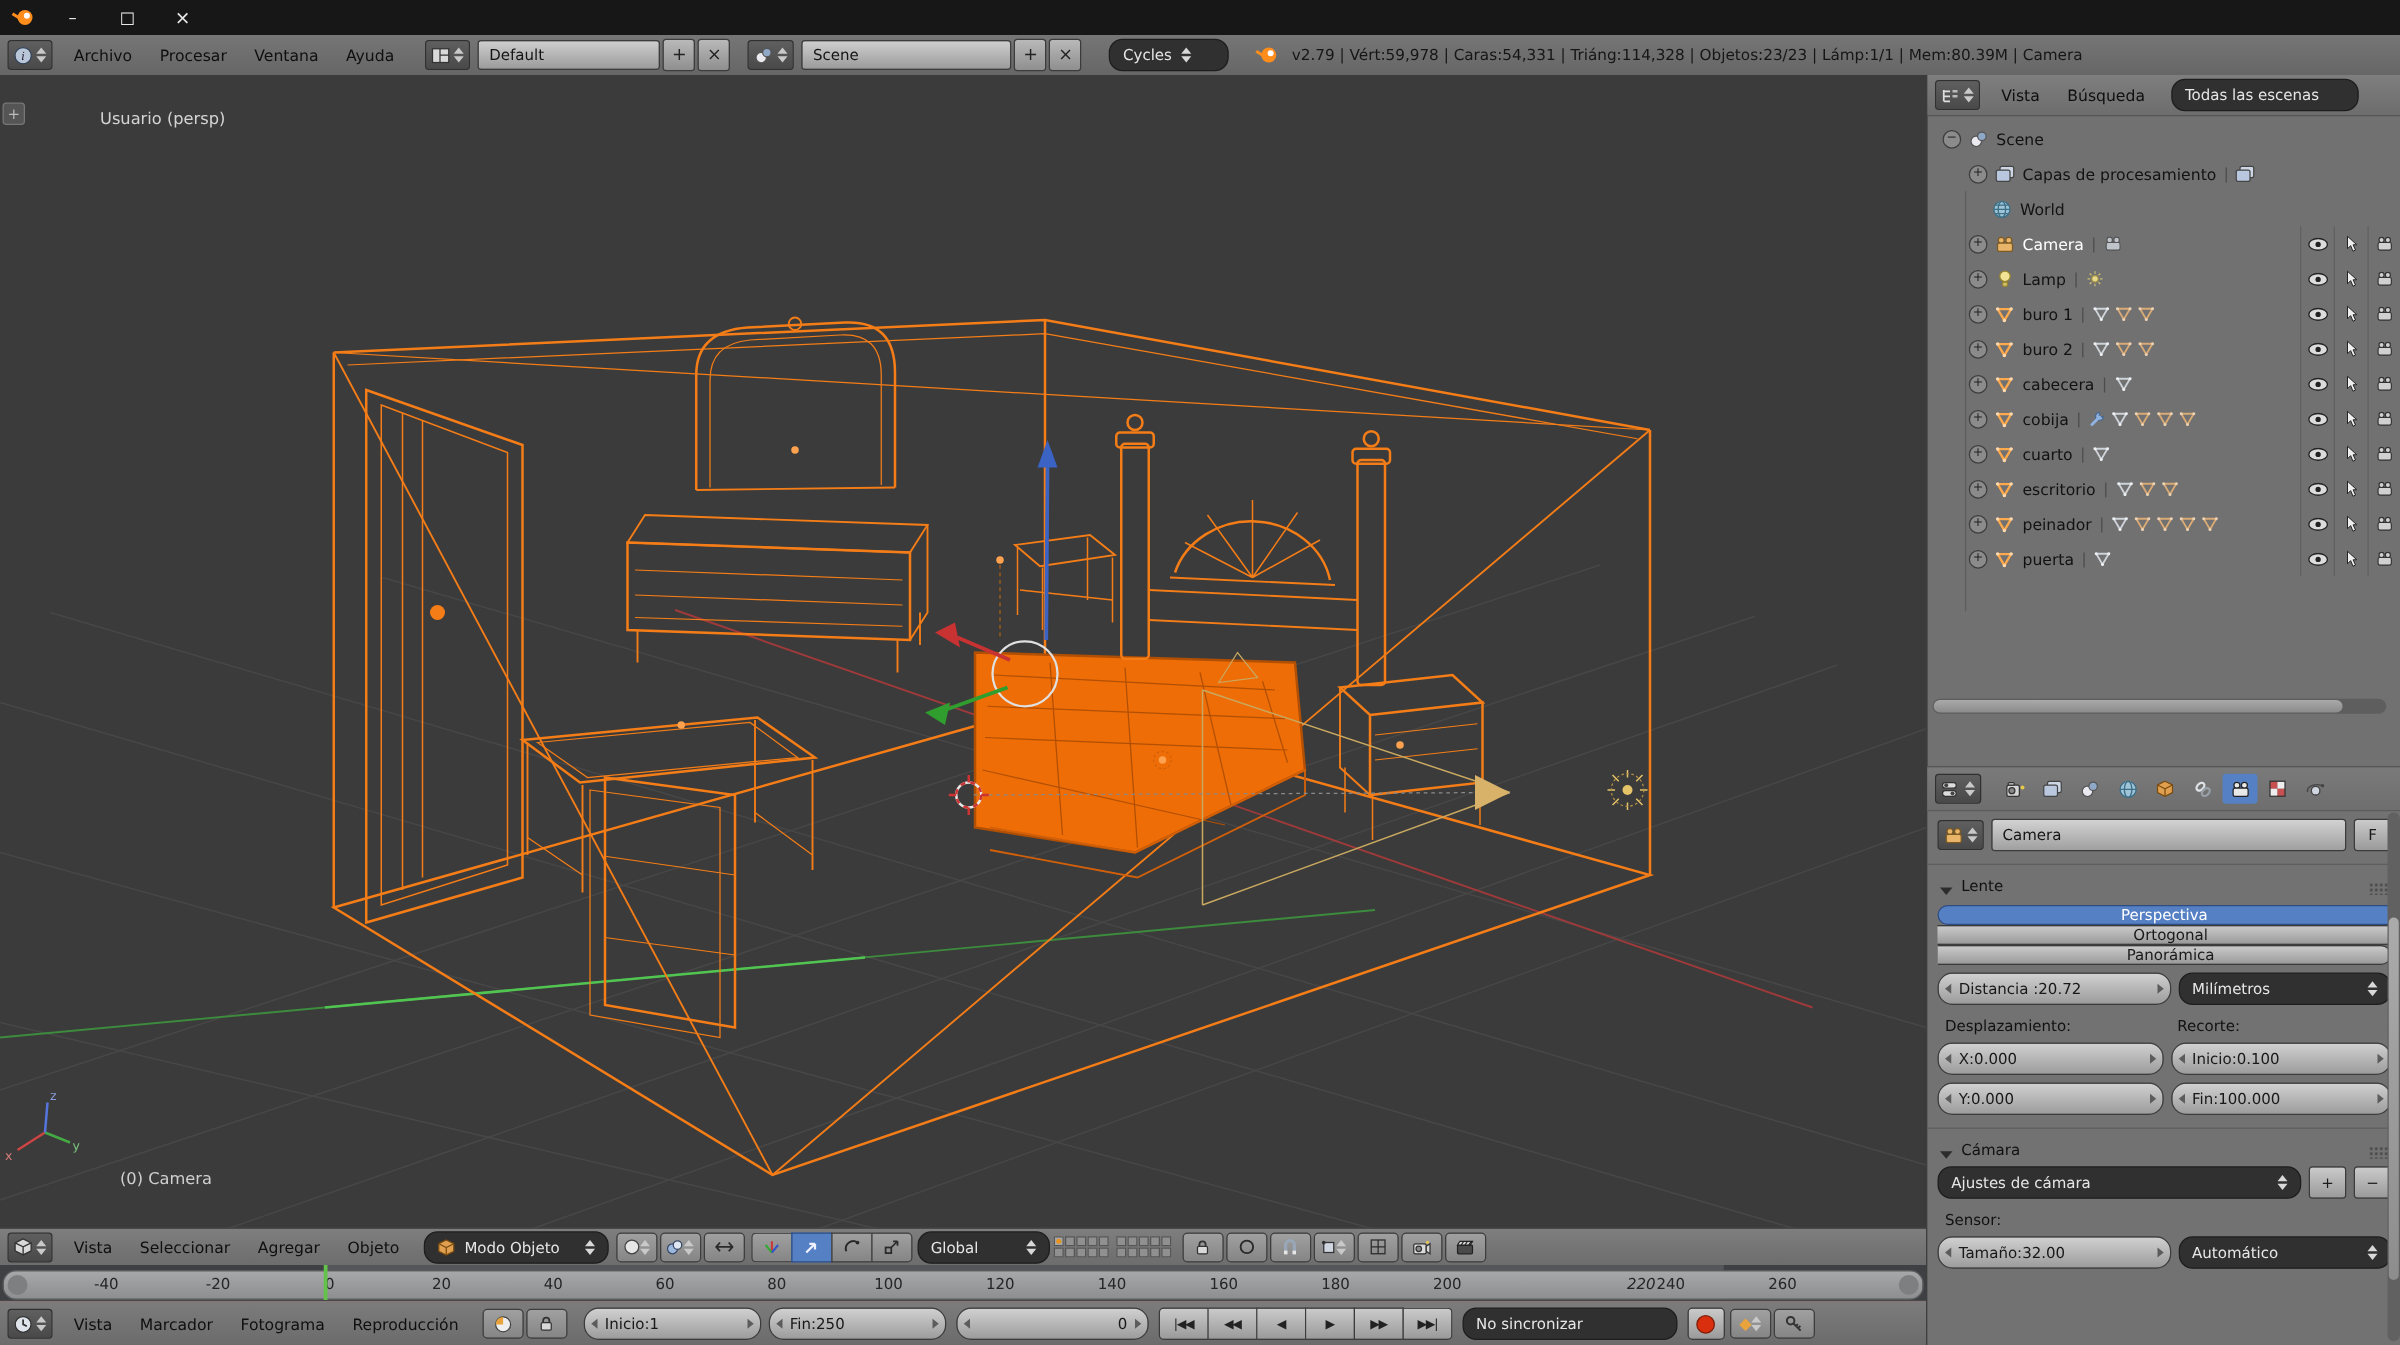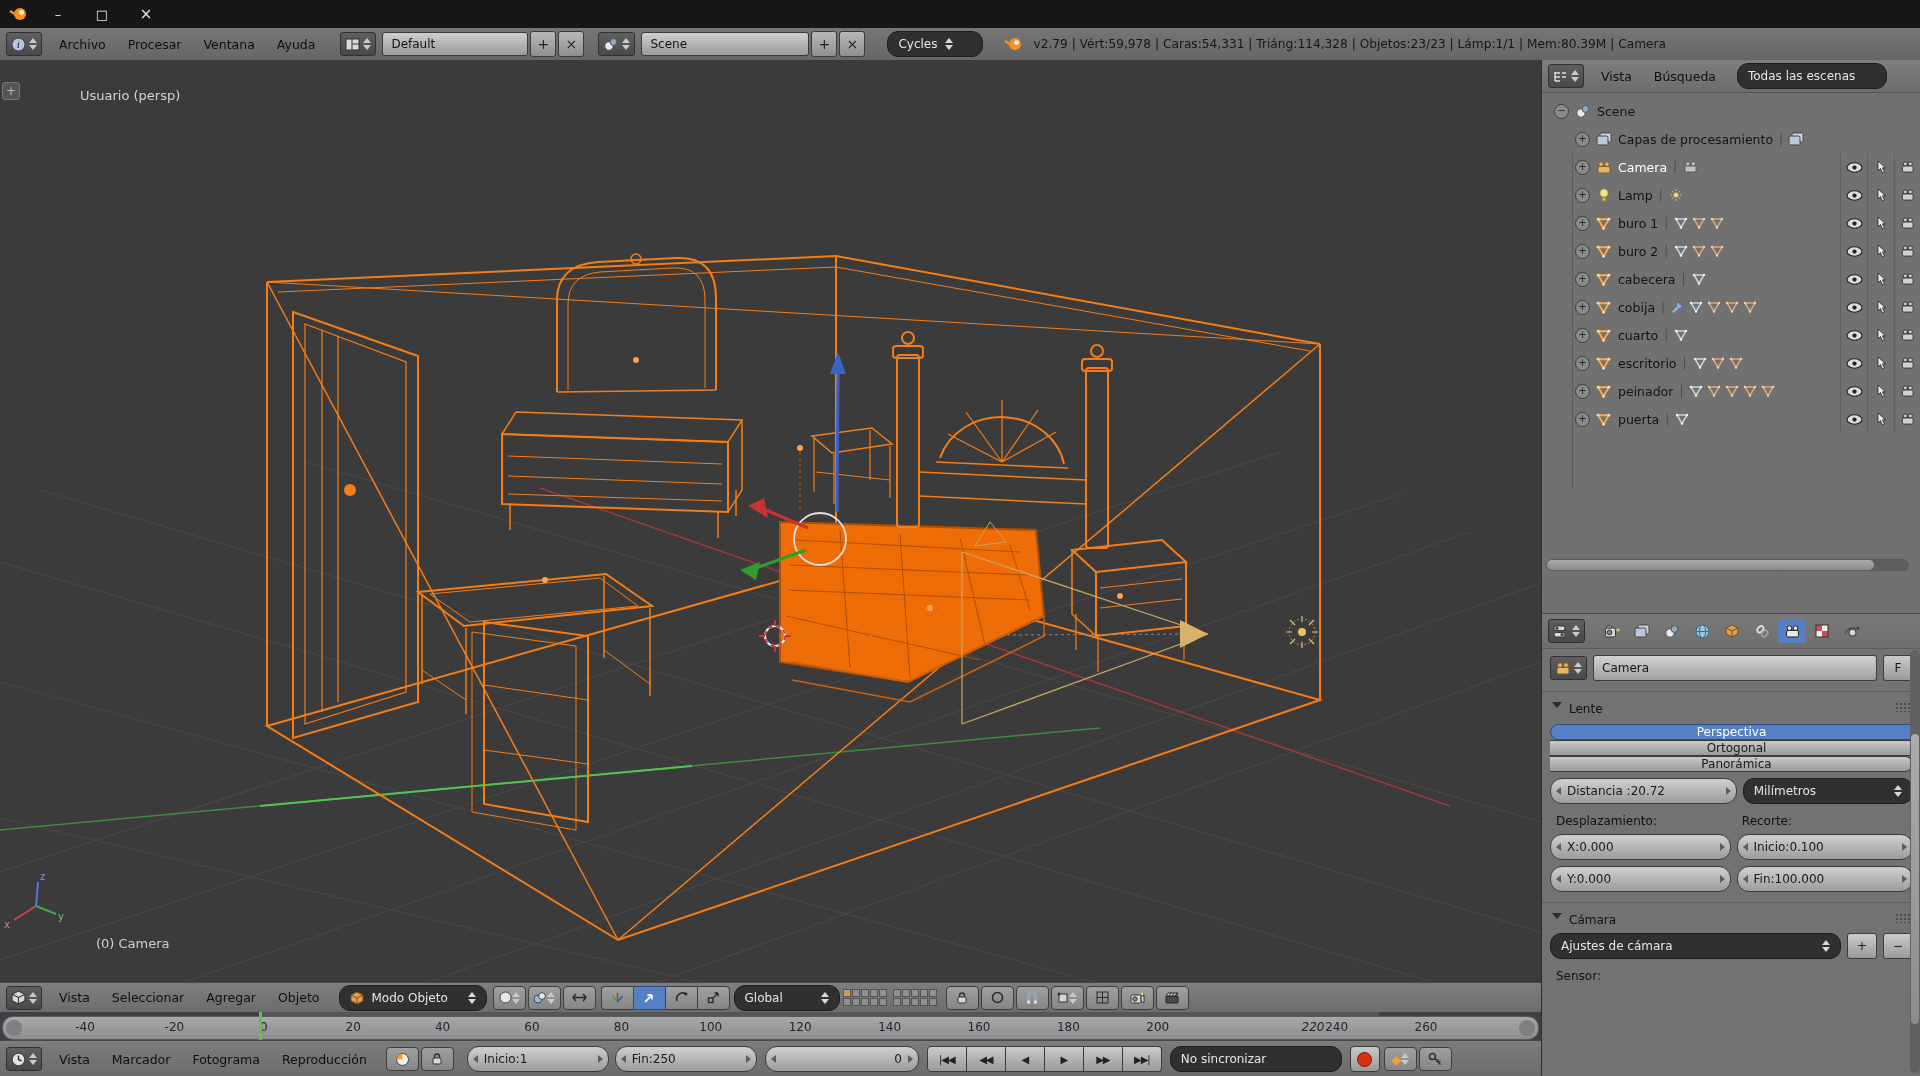--- a/index.html
+++ b/index.html
@@ -96,21 +96,21 @@
   .tgl{width:26px;height:28px;display:flex;align-items:center;justify-content:center;border-left:1px solid #616161;}
   .olvline{position:absolute;left:30px;top:60px;width:1px;height:336px;background:#5c5c5c;}
   .olhscroll{position:absolute;left:4px;right:12px;bottom:42px;height:12px;border-radius:6px;background:#5e5e5e;}
   .olhthumb{position:absolute;left:1px;top:1px;bottom:1px;width:90%;border-radius:5px;background:linear-gradient(#aaaaaa,#8b8b8b);}
   
   .props{position:absolute;left:0;top:553px;width:100%;height:463px;background:#727272;border-top:1px solid #4c4c4c;}
   .ptabsrow{height:34px;display:flex;align-items:center;border-bottom:1px solid #5c5c5c;background:linear-gradient(#7a7a7a,#6e6e6e);}
   .ptab{width:28px;height:24px;display:inline-flex;align-items:center;justify-content:center;border-radius:3px;margin:0 1px;}
   .ptab.active{background:#5680c4;}
   .prow{display:flex;align-items:center;margin:6px 8px 0 8px;gap:6px;}
-  .panelhead{display:flex;align-items:flex-start;margin:10px 10px 0 10px;color:#111;}
+  .panelhead{display:flex;align-items:flex-end;margin:10px 10px 0 10px;color:#111;}
   .tri{width:0;height:0;border-left:5px solid transparent;border-right:5px solid transparent;border-top:6px solid #2c2c2c;margin-right:7px;}
   .grip{margin-left:auto;width:16px;height:10px;background:radial-gradient(#4c4c4c 1px,transparent 1.3px);background-size:4px 4px;}
   .typetabs{display:flex;margin:8px 8px 0 8px;flex-direction:column;}
   .ttab{flex:1;height:24px;display:flex;align-items:center;justify-content:center;background:linear-gradient(#cacaca,#9a9a9a);
         border:1px solid #3c3c3c;color:#191919;}
   .ttab.first{border-radius:12px 0 0 12px;}
   .ttab.last{border-radius:0 12px 12px 0;}
   .ttab+.ttab{border-left:none;padding-left:11px;}
   .ttab.active{background:#5680c4;color:#fff;border-color:#2e4c82;}
   .collabel{color:#111;margin:10px 0 0 14px;display:inline-block;}
@@ -693,20 +693,33 @@
             <span class="ollabel">Capas de procesamiento</span>
             <span class="olsep">|</span>
             <span class="ic14 ic">
               <svg width="16" height="14" viewBox="0 0 16 14">
                 <rect x="4" y="1" width="11" height="9" rx="1.5" fill="#cdd6e4" stroke="#444"></rect>
                 <rect x="1" y="4" width="11" height="9" rx="1.5" fill="#b9c8de" stroke="#444"></rect>
               </svg>
             </span>
             <span class="oltoggles"></span>
           </div>
+          <div class="olrow">
+            <span class="olspace"></span>
+            <span class="olspace" style="width: 21px;">&nbsp;</span>
+            <span class="ic16 ic">
+              <svg width="15" height="15" viewBox="0 0 14 14">
+                <circle cx="7" cy="7" r="6" fill="#9fc4d8" stroke="#3d6f86"></circle>
+                <ellipse cx="7" cy="7" rx="2.8" ry="6" fill="none" stroke="#3d6f86"></ellipse>
+                <path d="M1 7 H13 M2.2 3.8 H11.8 M2.2 10.2 H11.8" stroke="#3d6f86" fill="none"></path>
+              </svg>
+            </span>
+            <span class="ollabel">World</span>
+            <span class="oltoggles"></span>
+          </div>
           <div class="olrow sel">
             <span class="olspace"></span>
             <span class="olexp">+</span>
             <span class="ic16 ic">
               <svg width="16" height="13" viewBox="0 0 16 13">
                 <circle cx="5" cy="3.2" r="2.4" fill="#e8b46a" stroke="#7c5a23"></circle>
                 <circle cx="11" cy="3.2" r="2.4" fill="#e8b46a" stroke="#7c5a23"></circle>
                 <rect x="2" y="5.4" width="12" height="6.6" rx="1.5" fill="#e8b46a" stroke="#7c5a23"></rect>
               </svg>
             </span>
@@ -1411,18 +1424,33 @@
               <i class="up"></i>
               <i class="dn"></i>
             </span>
         </span>
         <span class="fbtn">+</span>
         <span class="fbtn">−</span>
       </div>
 
       <span class="collabel">Sensor:</span>
 
+      <div class="prow">
+        <span class="pill halfL">
+          <span class="arrL"></span>
+          <span>Tamaño:</span>
+          <span>32.00</span>
+          <span class="arrR"></span>
+        </span>
+        <span class="ddk halfR">
+          <span>Automático</span>
+          <span class="stepv" style="margin-left:auto">
+              <i class="up"></i>
+              <i class="dn"></i>
+            </span>
+        </span>
+      </div>
 
       <div class="vtrack"></div>
       <div class="vthumb"></div>
     </div>
   </div>
 </div>
 
 </body></html>

